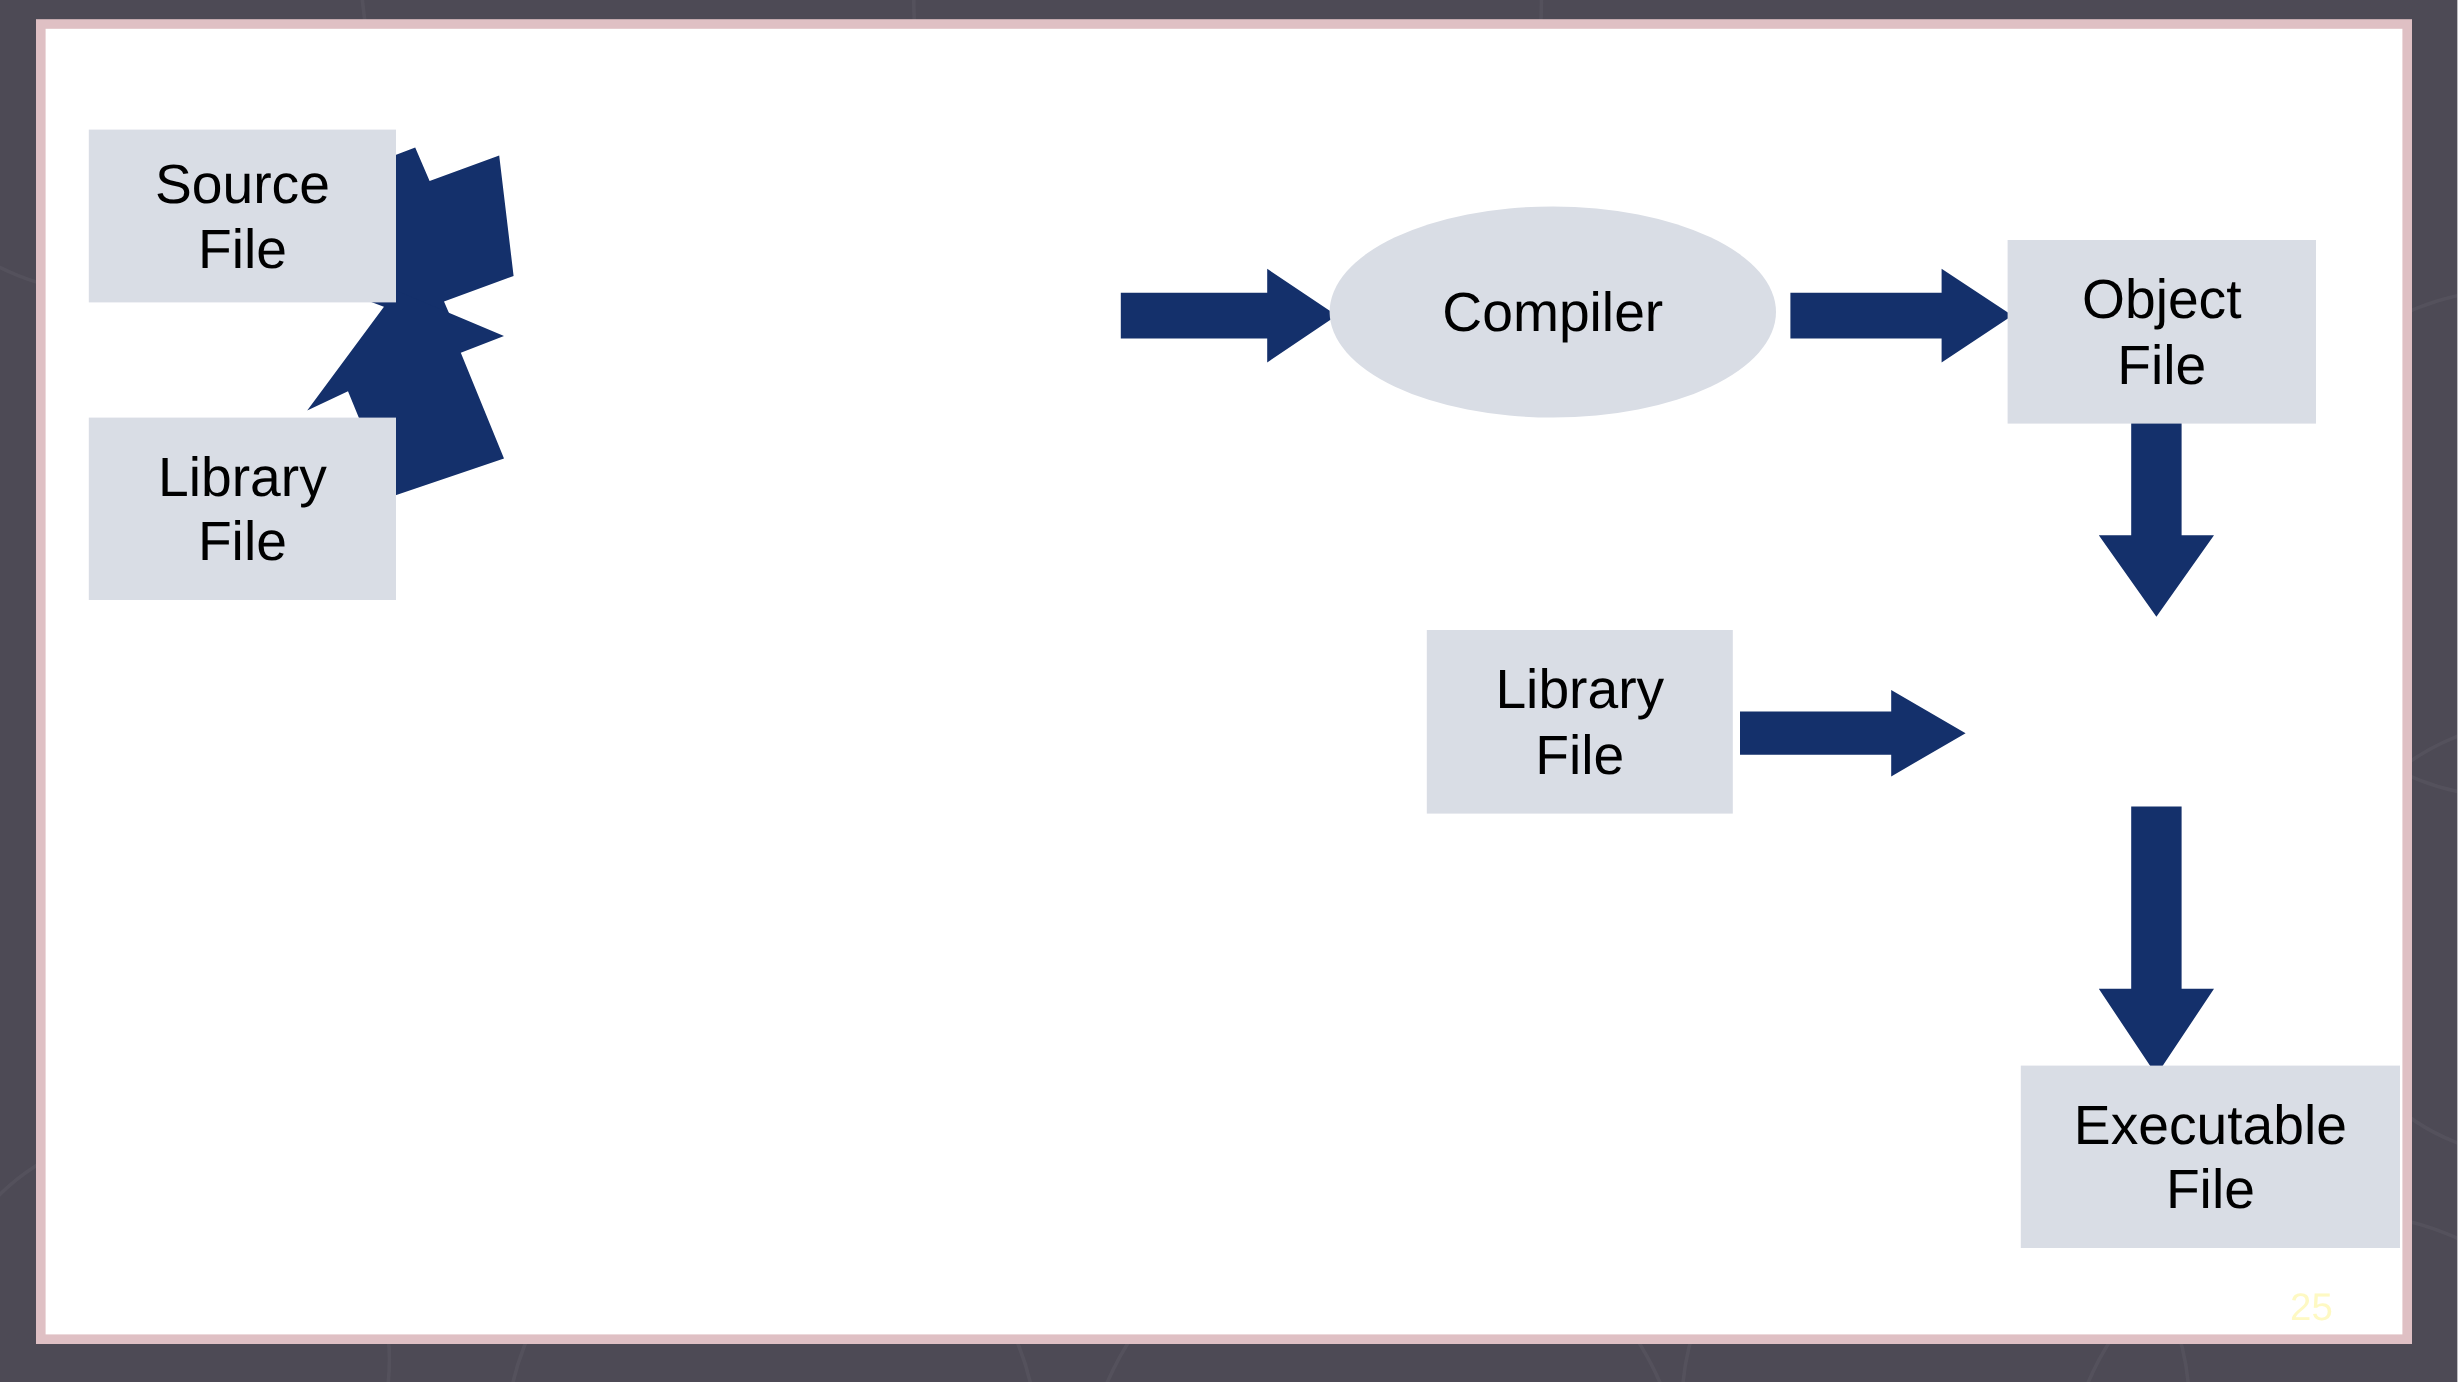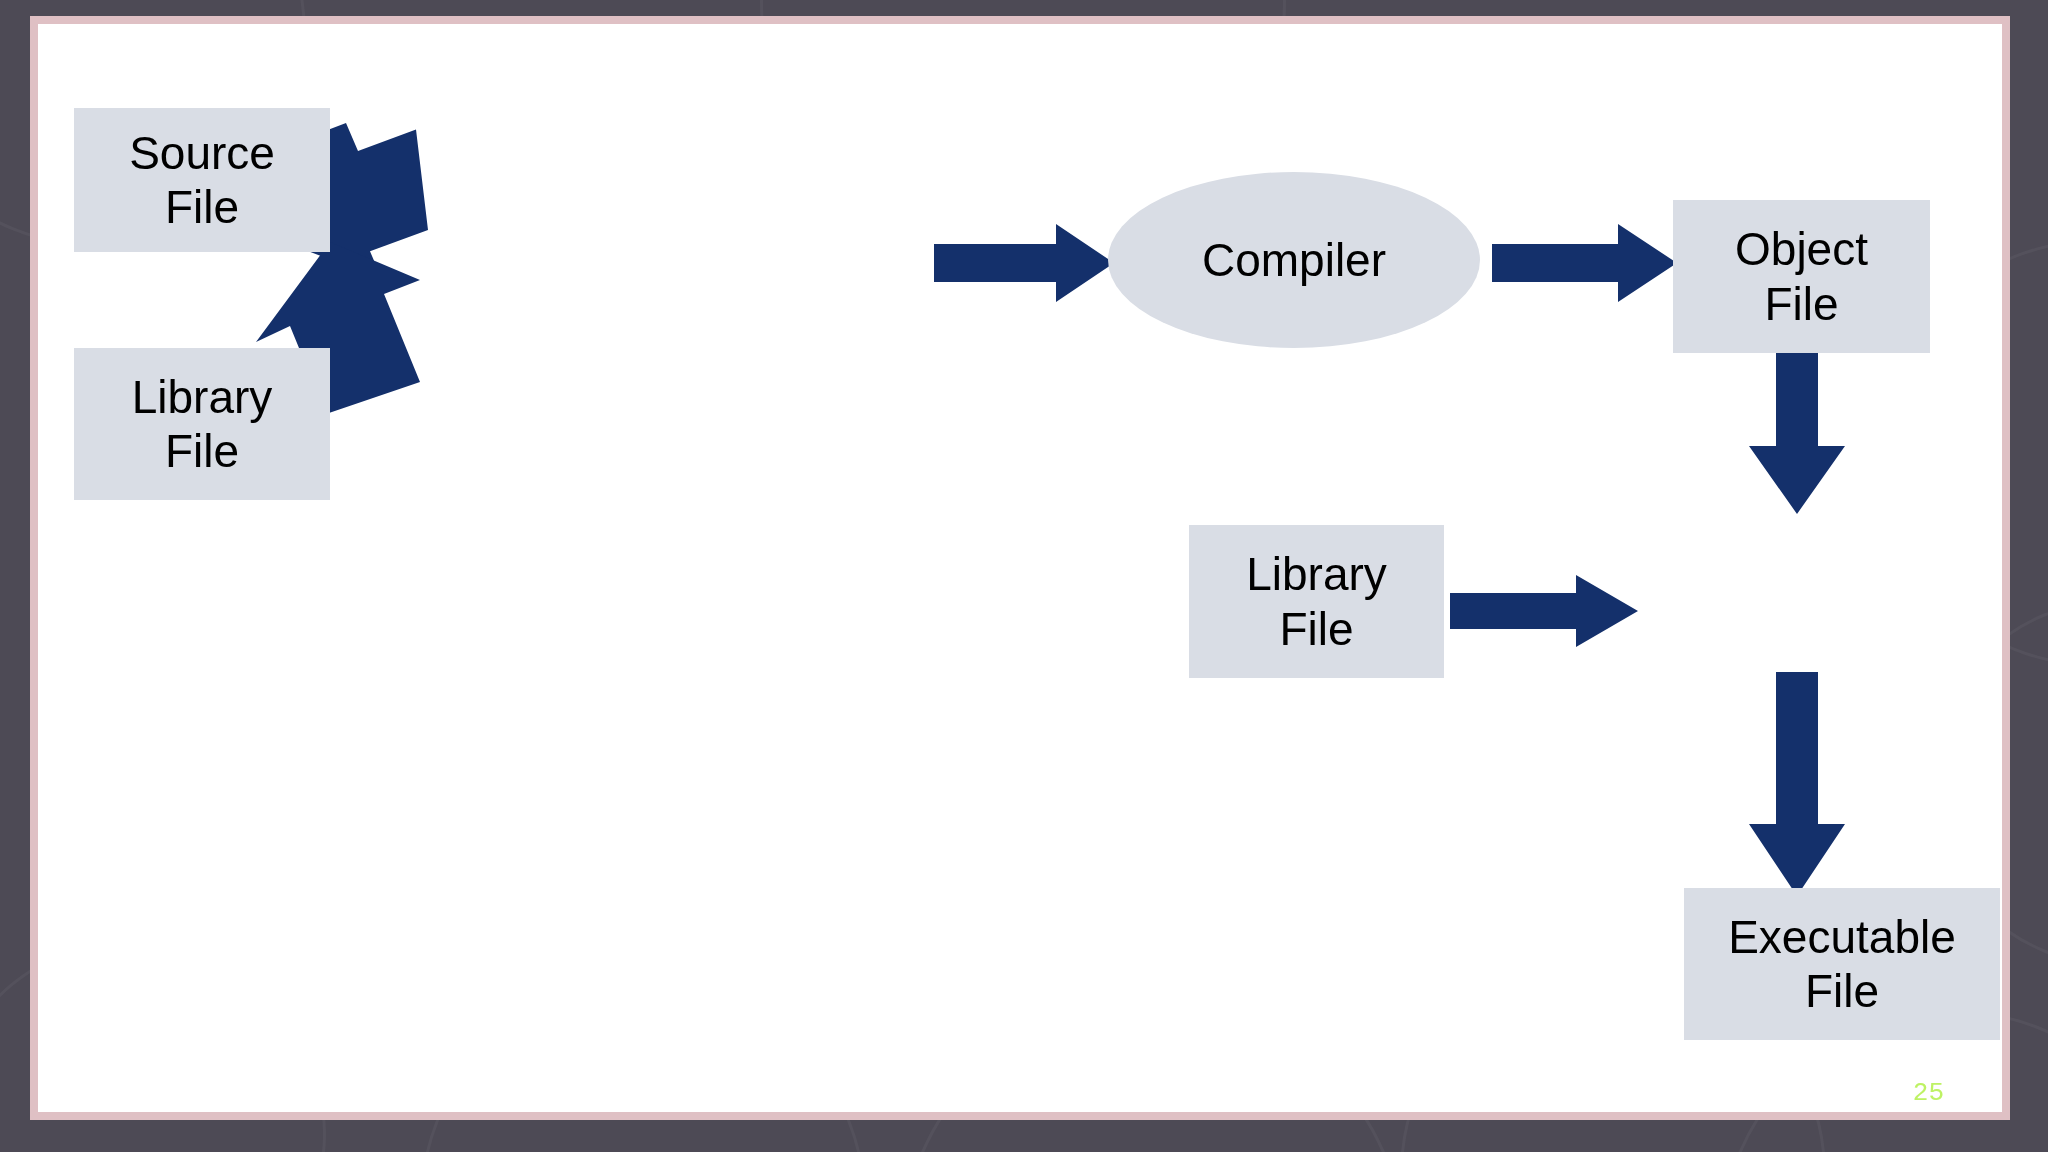--- a/index.html
+++ b/index.html
@@ -67,23 +67,23 @@
 
   
   .arrow { position: absolute; }
   .arrow svg { display: block; overflow: visible; }
 
   
   #page-number {
     position: absolute;
     right: 104px;
     bottom: 44px;
-    font-size: 26px;
-    color: #bef264;
-    font-family: Liberation Mono, monospace;
+    font-size: 32px;
+    color: #fef9c3;
+    font-family: Liberation Sans, sans-serif;
   }
 </style>
 </head>
 <body>
 
 <div id="slide">
 
   <div id="frame-watermarks">
     <div class="ring" style="left:-120px; top:-180px; width:420px; height:420px;"></div>
     <div class="ring" style="left:-60px; top:940px; width:380px; height:380px;"></div>

